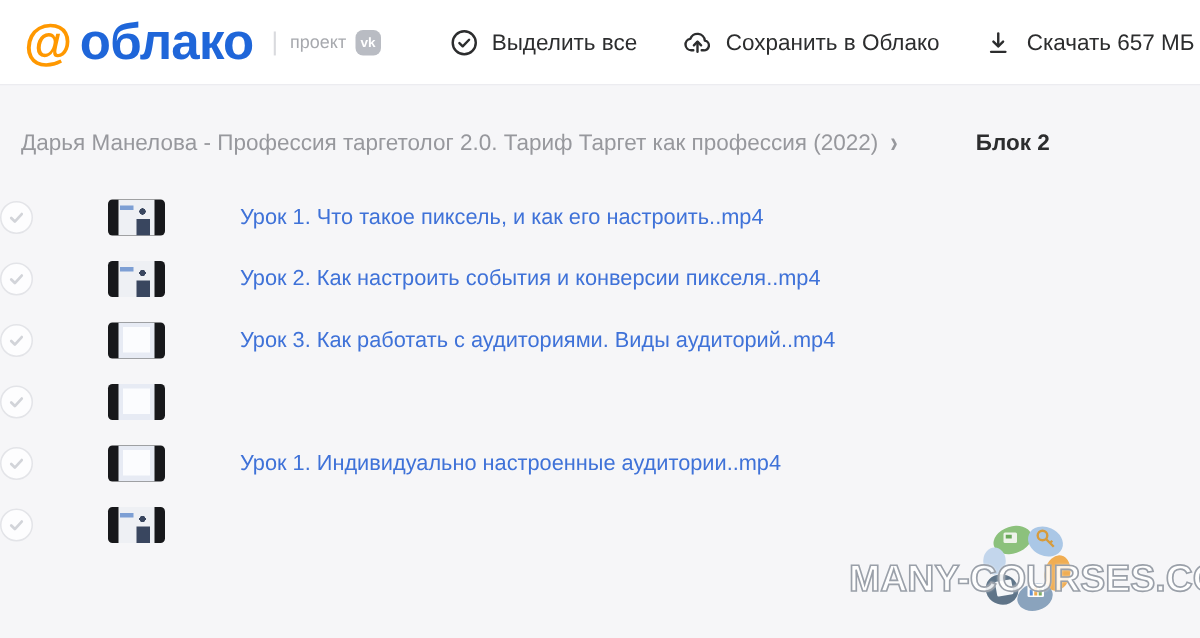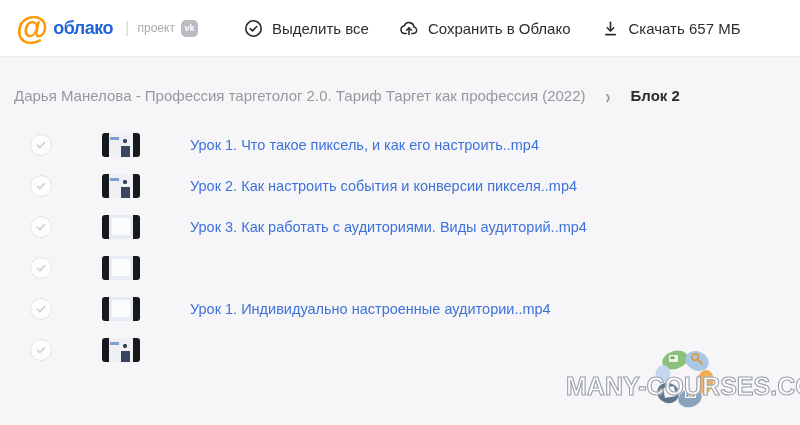--- a/index.html
+++ b/index.html
@@ -17,50 +17,50 @@
     height:57px; background:#ffffff;
     display:flex; align-items:center;
     padding:0 16px;
     border-bottom:1px solid #ececf0;
   }
   .logo { display:flex; align-items:center; cursor:pointer; }
   .logo-at {
     color:#ff9800; font-size:33px; font-weight:700; line-height:1;
     margin-right:5px; margin-top:-2px;
   }
-  .logo-brand { color:#1f66d9; font-size:18px; font-weight:700; letter-spacing:-0.5px; }
+  .logo-brand { color:#1f66d9; font-size:34px; font-weight:700; letter-spacing:-0.5px; }
   .logo-divider { color:#d9dade; font-size:17px; margin:0 8px 0 12px; font-weight:400; }
   .logo-project { color:#a7a9ae; font-size:12px; margin-right:6px; }
   .vk-badge {
     width:17px; height:17px; border-radius:5px; background:#b9bcc3;
     color:#fff; font-size:9px; font-weight:700;
     display:flex; align-items:center; justify-content:center;text-align:right;
   }
 
   .toolbar { display:flex; align-items:flex-end; gap:30px; margin-left:46px; }
   .toolbar-btn {
     display:flex; align-items:center; gap:9px;
     font-size:15px; color:#2c2d2e; background:none; border:none;
     padding:0; cursor:pointer; font-family:inherit; white-space:nowrap;
   }
   .toolbar-btn svg { display:block; }
 
   
   .breadcrumb {
-    display:flex; align-items:flex-start; gap:20px;
+    display:flex; align-items:flex-start; gap:8px;
     padding:30px 16px 10px 14px; font-size:15px;
   }
   .breadcrumb-parent { color:#97989d; cursor:pointer; white-space:nowrap; }
   .breadcrumb-sep { color:#97989d; font-size:15px; font-weight:700; transform:scaleY(1.3); }
-  .breadcrumb-current { color:#2c2d2e; font-weight:700; }
+  .breadcrumb-current { color:#2c2d2e; font-weight:700;margin-left:44px; }
 
   
   .file-list { margin-top:10px; }
   .file-row {
-    display:flex; align-items:center; height:41px; padding-left:30px;gap:39px;
+    display:flex; align-items:center; height:41px; gap:39px;
   }
   .check-circle {
     width:22px; height:22px; border:1.5px solid #e3e4e8; border-radius:50%;
     display:flex; align-items:center; justify-content:center;
     margin-right:11px; flex:0 0 auto; cursor:pointer; background:#fdfdfe;
   }
   .thumb {
     width:38px; height:24px; background:#17181b; border-radius:3px;
     position:relative; overflow:hidden; margin-right:11px; flex:0 0 auto; cursor:pointer;
   }

